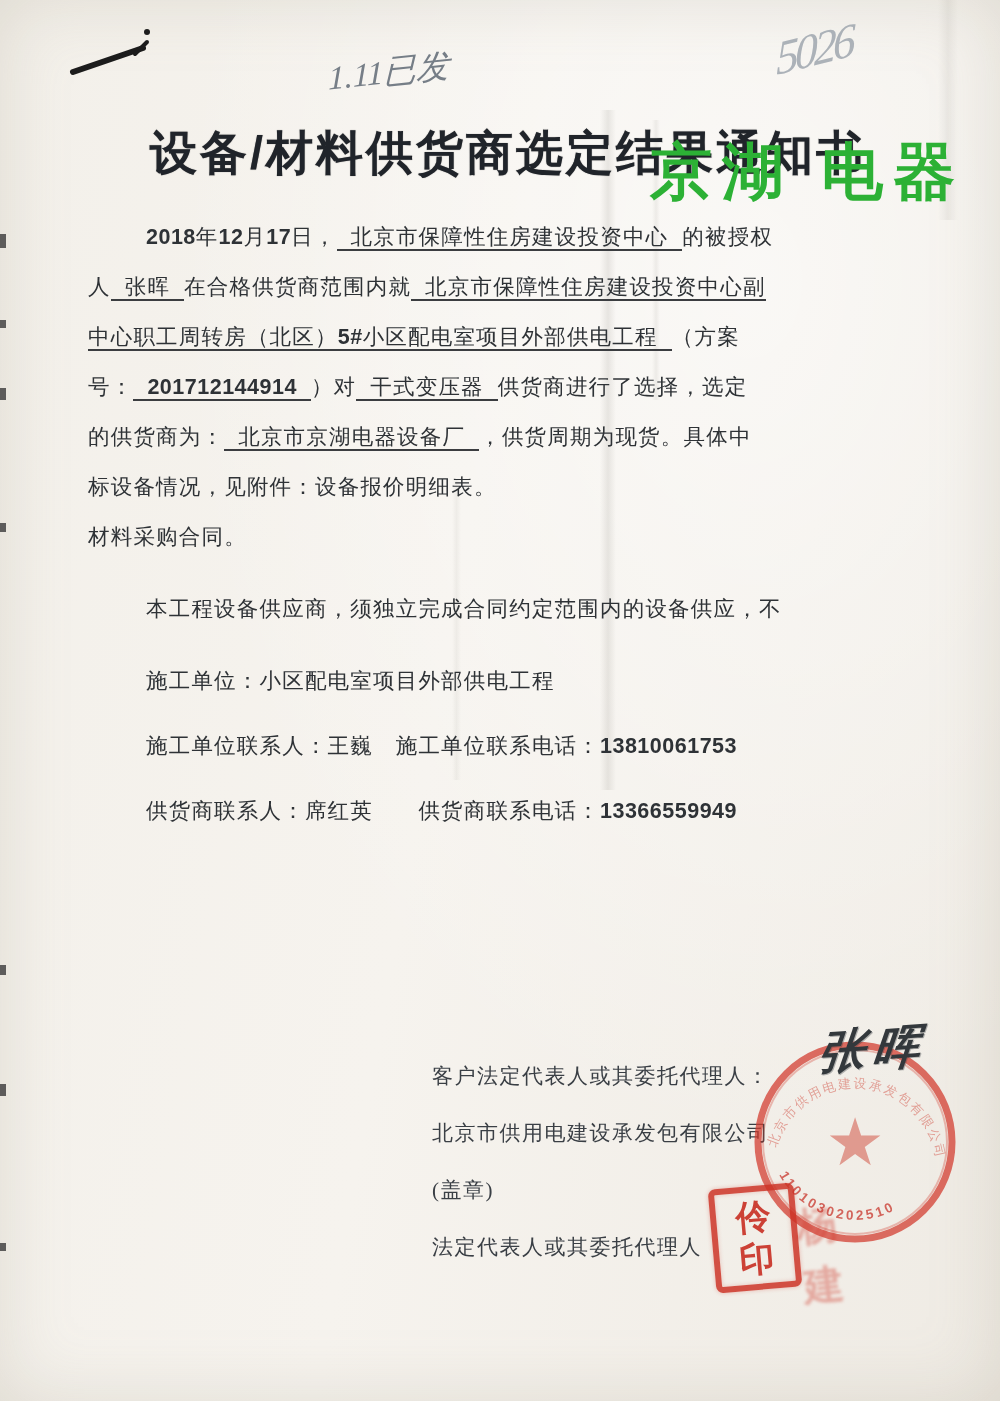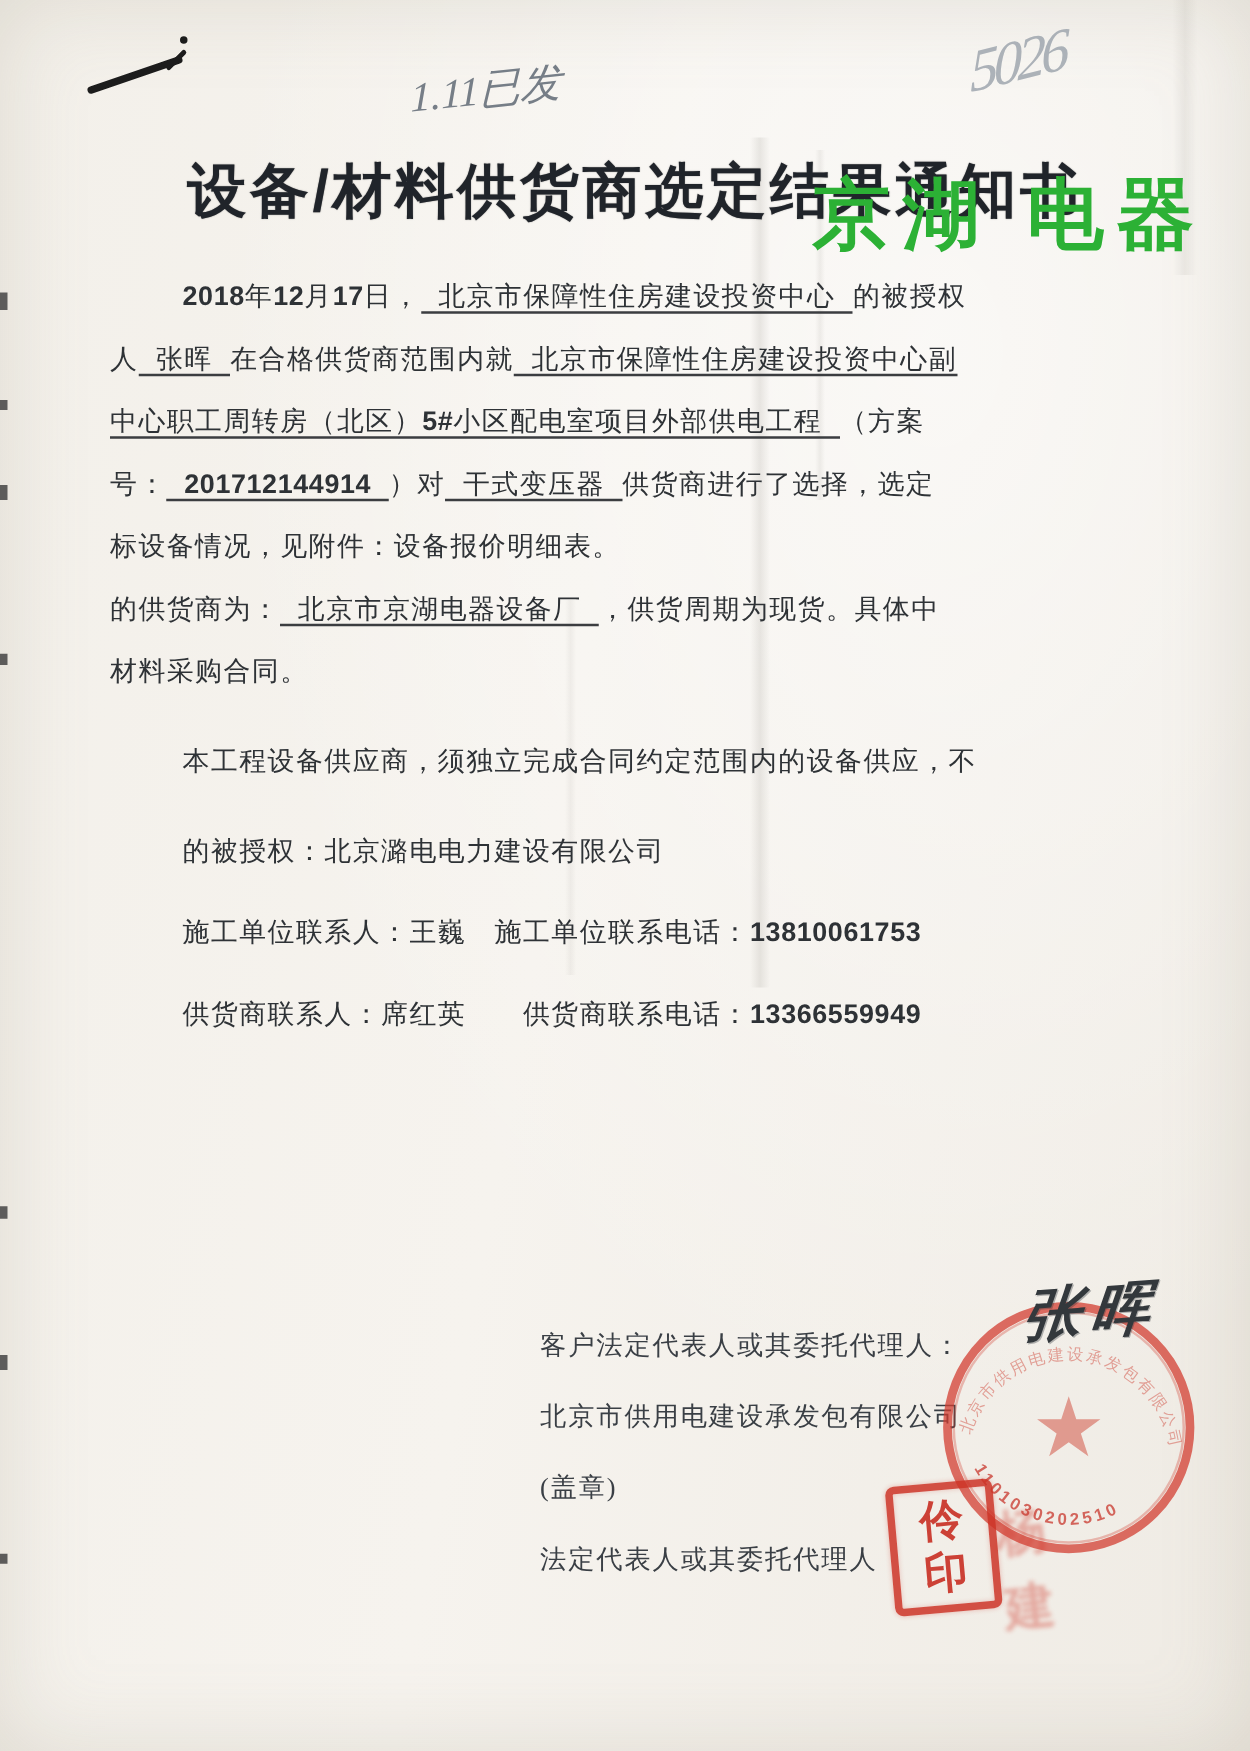--- a/index.html
+++ b/index.html
@@ -109,25 +109,25 @@
 
   <h1 class="title">设备/材料供货商选定结果通知书</h1>
 
   <div class="watermark">京湖 电器</div>
 
   <div class="body-text" id="doc-lines">
       <div class="line indent"><span><span class="num">2018</span>年<span class="num">12</span>月<span class="num">17</span>日，</span><span class="u pl pr">北京市保障性住房建设投资中心</span><span>的被授权</span></div>
       <div class="line"><span>人</span><span class="u pl pr">张晖</span><span>在合格供货商范围内就</span><span class="u pl">北京市保障性住房建设投资中心副</span></div>
       <div class="line"><span class="u pr">中心职工周转房（北区）<span class="num">5#</span>小区配电室项目外部供电工程</span><span>（方案</span></div>
       <div class="line"><span>号：</span><span class="u pl pr"><span class="num">201712144914</span></span><span>）对</span><span class="u pl pr">干式变压器</span><span>供货商进行了选择，选定</span></div>
+      <div class="line"><span>的供货商为：</span><span class="u pl pr">北京市京湖电器设备厂</span><span>，供货周期为现货。具体中</span></div>
       <div class="line"><span>标设备情况，见附件：设备报价明细表。</span></div>
-      <div class="line"><span>的供货商为：</span><span class="u pl pr">北京市京湖电器设备厂</span><span>，供货周期为现货。具体中</span></div>
       <div class="line"><span>材料采购合同。</span></div>
       <div class="line indent" style="margin-top: 22px;"><span>本工程设备供应商，须独立完成合同约定范围内的设备供应，不</span></div>
-      <div class="line indent" style="margin-top: 22px;"><span>的被授权：北京潞电电力建设有限公司</span></div>
+      <div class="line indent" style="margin-top: 22px;"><span>施工单位：小区配电室项目外部供电工程</span></div>
       <div class="line indent" style="margin-top: 15px;"><span>施工单位联系人：王巍　施工单位联系电话：<span class="num">13810061753</span></span></div>
       <div class="line indent" style="margin-top: 15px;"><span>供货商联系人：席红英　　供货商联系电话：<span class="num">13366559949</span></span></div>
     </div>
 
   <div class="sig-block">
     <div class="line">客户法定代表人或其委托代理人：</div>
     <div class="line">北京市供用电建设承发包有限公司</div>
     <div class="line">(盖章)</div>
     <div class="line">法定代表人或其委托代理人</div>
   </div>

